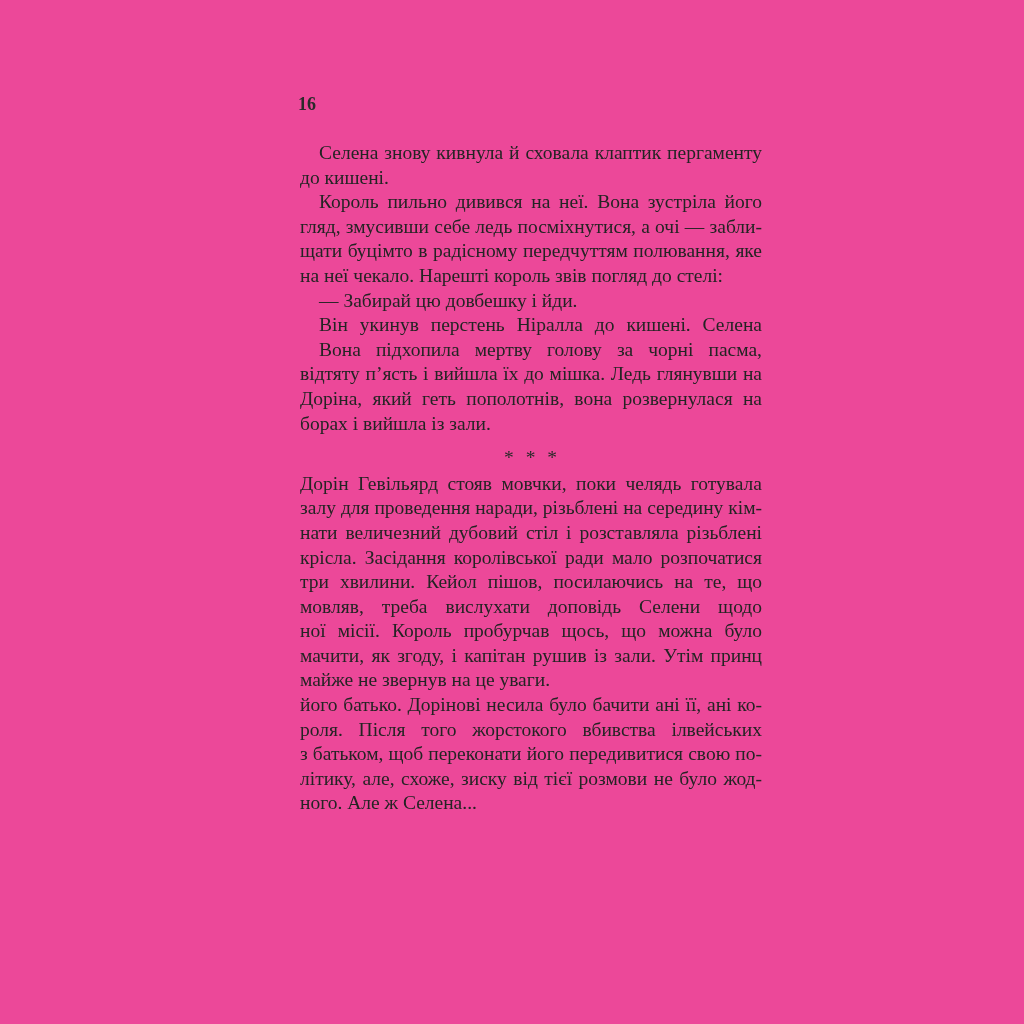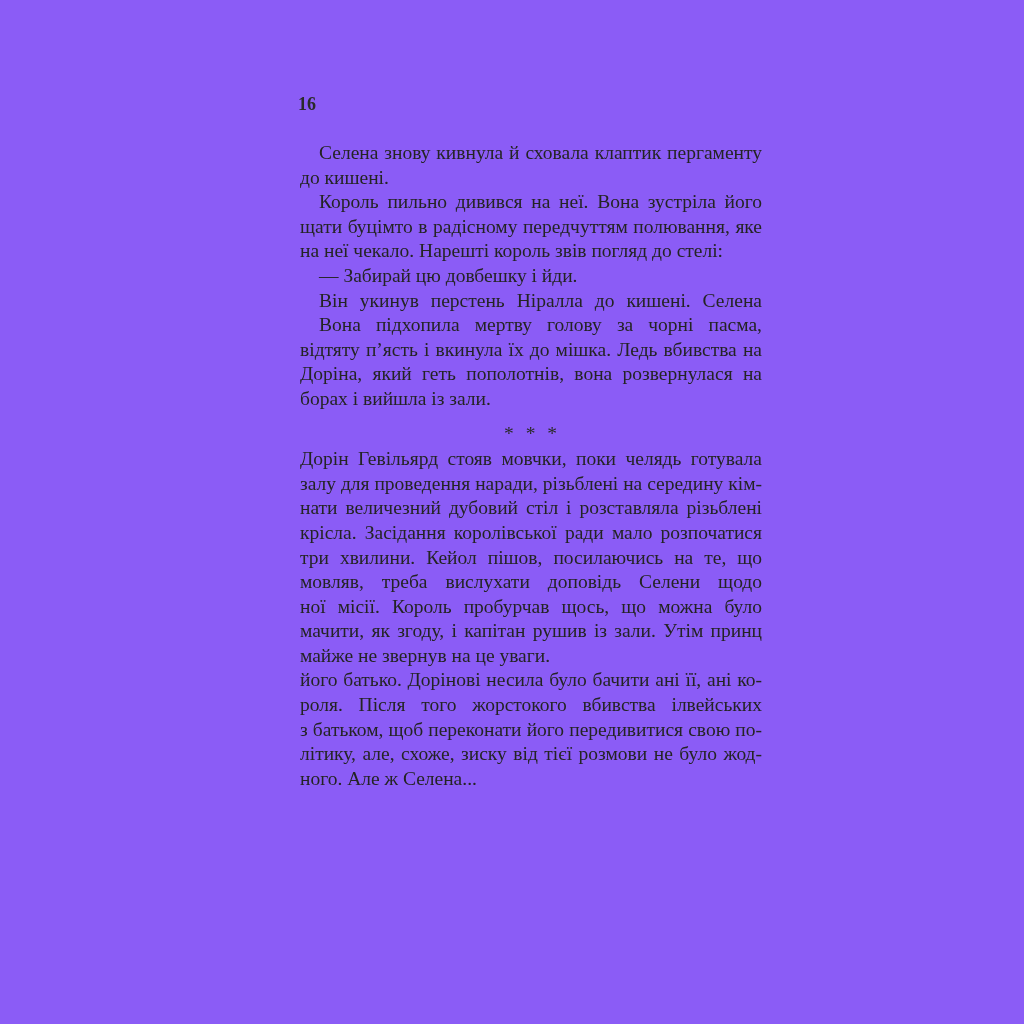--- a/index.html
+++ b/index.html
@@ -4,21 +4,21 @@
 <style>
   html, body {
     margin: 0;
     padding: 0;
     background: #ffffff;
   }
   .book-page {
     position: relative;
     width: 1024px;
     height: 1024px;
-    background: #8b5cf6;
+    background: #ec4899;
     color: #242424;
     font-family: "Liberation Serif", "DejaVu Serif", serif;
     overflow: hidden;
   }
   .page-number {
     position: absolute;
     left: 298px;
     top: 94px;
     font-size: 18px;
     font-weight: 700;
@@ -65,32 +65,33 @@
 
 <div class="book-page">
   <div class="page-number">16</div>
   <div class="text-column" id="text-column">
       <div class="paragraph">
         <div class="line indent">Селена знову кивнула й сховала клаптик пергаменту</div>
         <div class="line last">до кишені.</div>
       </div>
       <div class="paragraph">
         <div class="line indent">Король пильно дивився на неї. Вона зустріла його по-</div>
+        <div class="line">гляд, змусивши себе ледь посміхнутися, а очі — забли-</div>
         <div class="line">щати буцімто в радісному передчуттям полювання, яке</div>
         <div class="line last">на неї чекало. Нарешті король звів погляд до стелі:</div>
       </div>
       <div class="paragraph">
         <div class="line indent last">— Забирай цю довбешку і йди.</div>
       </div>
       <div class="paragraph">
         <div class="line indent">Він укинув перстень Ніралла до кишені. Селена ледве</div>
       </div>
       <div class="paragraph">
         <div class="line indent">Вона підхопила мертву голову за чорні пасма, підняла</div>
-        <div class="line">відтяту п’ясть і вкинула їх до мішка. Ледь вбивства на</div>
+        <div class="line">відтяту п’ясть і вийшла їх до мішка. Ледь глянувши на</div>
         <div class="line">Доріна, який геть пополотнів, вона розвернулася на під-</div>
         <div class="line last">борах і вийшла із зали.</div>
       </div>
       <div class="separator">* * *</div>
       <div class="paragraph">
         <div class="line">Дорін Гевільярд стояв мовчки, поки челядь готувала</div>
         <div class="line">залу для проведення наради, різьблені на середину кім-</div>
         <div class="line">нати величезний дубовий стіл і розставляла різьблені</div>
         <div class="line">крісла. Засідання королівської ради мало розпочатися за</div>
         <div class="line">три хвилини. Кейол пішов, посилаючись на те, що йому,</div>

